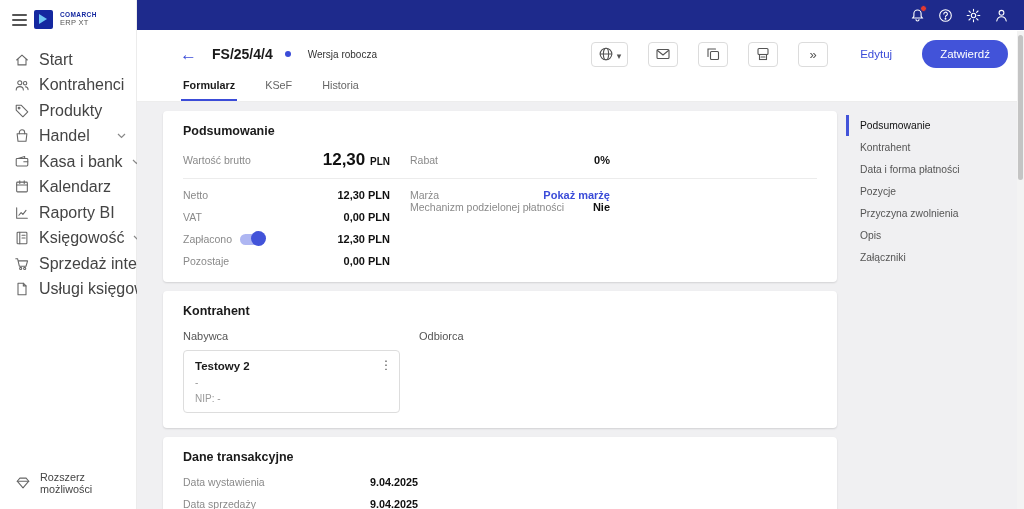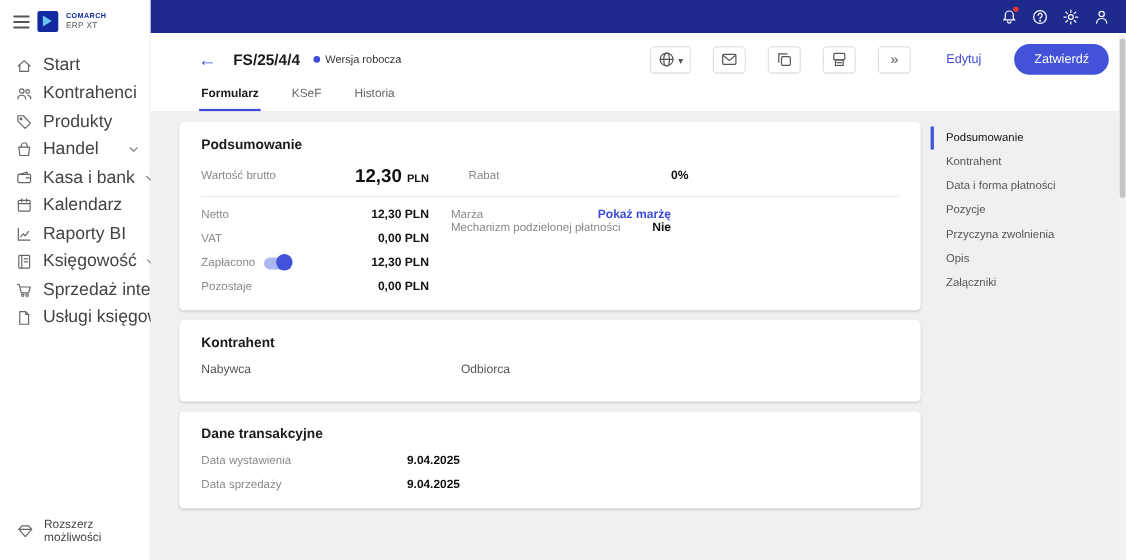--- a/index.html
+++ b/index.html
@@ -28,21 +28,21 @@
   .main { flex:1; display:flex; flex-direction:column; min-width:0; }
   .topbar { height:30px; background:#1e2a8c; display:flex; align-items:center; justify-content:flex-end; gap:3px; padding-right:10px; }
   .tb-btn { width:25px; height:24px; display:flex; align-items:center; justify-content:center; position:relative; cursor:pointer; color:#fff; }
   .tb-btn svg { fill:none; stroke:#fff; stroke-width:1.1; stroke-linecap:round; }
   .nbadge { position:absolute; top:2px; right:3px; width:7px; height:7px; background:#e5392f; border-radius:50%; border:1px solid #1e2a8c; }
 
   .doc-header { display:flex; align-items:center; height:44px; padding:4px 16px 0 43px; background:#fff; }
   .back-arrow { color:#3b4cd8; font-size:17px; margin-right:15px; cursor:pointer; line-height:1; }
   .back-arrow::before { content:"←"; }
   .doc-title { font-size:14px; font-weight:bold; color:#1a1a1a; margin-right:12px; }
-  .status { display:flex; align-items:center; gap:5px; font-size:10px; color:#333; }
+  .status { display:flex; align-items:center; gap:17px; font-size:10px; color:#333; }
   .status-dot { width:6px; height:6px; border-radius:50%; background:#3b4cd8; }
   .header-actions { margin-left:auto; display:flex; align-items:center; gap:20px; }
   .icon-btn { height:25px; min-width:30px; border:1px solid #dcdcdc; border-radius:4px; background:#fff; display:flex; align-items:center; justify-content:center; color:#555; gap:3px; padding:0 6px; cursor:pointer; }
   .icon-btn svg { fill:none; stroke:#555; stroke-width:1.1; stroke-linecap:round; }
   .caret::after { content:"▾"; font-size:9px; color:#555; }
   .more-glyph::before { content:"»"; font-size:13px; color:#555; }
   .btn-edit { color:#3b4cd8; font-size:11.5px; background:none; border:none; margin:0 10px 0 12px; cursor:pointer; font-family:inherit; }
   .btn-approve { background:#4253d9; color:#fff; font-size:11.5px; border:none; border-radius:15px; height:28px; padding:0 18px; cursor:pointer; font-family:inherit; }
 
   .tabs { display:flex; gap:26px; padding:0 0 0 44px; background:#fff; border-bottom:1px solid #ededed; }
@@ -52,21 +52,21 @@
   .content { flex:1; background:#f0f0f2; display:flex; padding:9px 4px 0 26px; overflow:hidden; gap:9px; }
   .cards { width:674px; display:flex; flex-direction:column; gap:9px; }
   .card { background:#fff; border-radius:4px; box-shadow:0 1px 2px rgba(0,0,0,.13); padding:13px 20px 15px; }
   .card-title { font-size:12.5px; font-weight:bold; color:#1a1a1a; margin-bottom:12px; }
 
   .lbl { font-size:10.5px; color:#8a8a8a; }
   .val { font-size:11px; font-weight:bold; color:#111; }
 
   .sum-top { display:flex; align-items:center; margin-bottom:8px; }
   .sum-top-left { width:207px; display:flex; justify-content:space-between; align-items:center; }
-  .sum-top-right { width:200px; margin-left:36px; display:flex; justify-content:space-between; align-items:flex-start; }
+  .sum-top-right { width:200px; margin-left:20px; display:flex; justify-content:space-between; align-items:flex-start; }
   .big-val { font-size:17px; font-weight:bold; color:#111; }
   .big-val .cur { font-size:10px; }
   .sum-divider { border:none; border-top:1px solid #ececec; margin:2px 0 10px; }
   .sum-grid { display:flex; align-items:flex-start; }
   .sum-left { width:207px; display:flex; flex-direction:column; gap:10px; }
   .sum-right { width:200px; margin-left:20px; display:flex; flex-direction:column; }
   .sum-row { display:flex; justify-content:space-between; align-items:center; }
   .lab-tog { display:flex; align-items:center; }
   .link { color:#3b4cd8; font-weight:bold; font-size:11px; cursor:pointer; }
   .toggle { width:25px; height:11px; background:#aeb6f2; border-radius:6px; position:relative; margin-left:8px; cursor:pointer; }
@@ -369,20 +369,26 @@
             </div>
           </div>
         </section>
 
         <section class="card">
           <div class="card-title">Kontrahent</div>
           <div class="kh-cols">
             <span class="kh-col1">Nabywca</span>
             <span>Odbiorca</span>
           </div>
+          <div class="buyer-card">
+            <div class="buyer-name">Testowy 2</div>
+            <div class="buyer-line">-</div>
+            <div class="buyer-line">NIP: -</div>
+            <span class="kebab"></span>
+          </div>
         </section>
 
         <section class="card">
           <div class="card-title">Dane transakcyjne</div>
           <div class="tr-row">
             <span class="tr-label">Data wystawienia</span>
             <span class="tr-value">9.04.2025</span>
           </div>
           <div class="tr-row">
             <span class="tr-label">Data sprzedaży</span>

